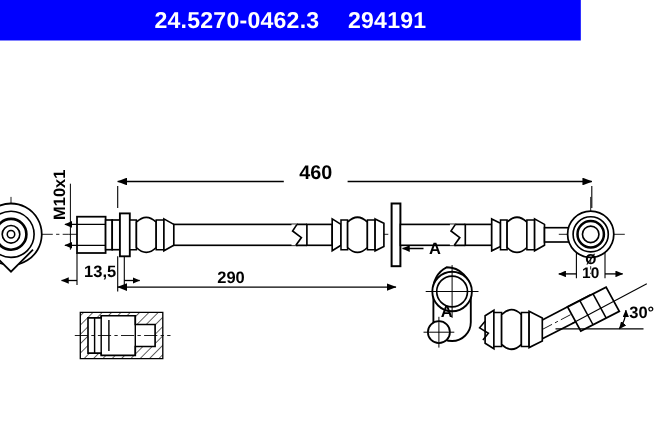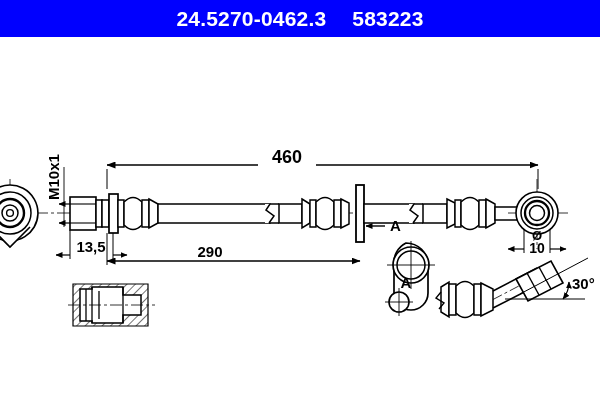--- a/index.html
+++ b/index.html
@@ -17,21 +17,21 @@
   #page {
     position: relative;
     width: 600px;
     height: 400px;
     background: #ffffff;
   }
   #header-bar {
     position: absolute;
     left: 0;
     top: 0;
-    width: 600px;
+    width: 528px;
     height: 37px;
     background: #0000ff;
     display: flex;
     align-items: center;
     justify-content: center;
   }
   #header-inner {
     display: flex;
     align-items: baseline;
     gap: 26px;
@@ -60,21 +60,21 @@
   }
 </style>
 </head>
 <body>
 
 <div id="page">
 
   <div id="header-bar">
     <div id="header-inner">
       <span class="header-text">24.5270-0462.3</span>
-      <span class="header-text">583223</span>
+      <span class="header-text">294191</span>
     </div>
   </div>
 
   <div id="drawing-area">
     <svg width="600" height="363" viewBox="0 0 600 363">
 
       <defs>
         <marker id="arrHeadR" markerWidth="9" markerHeight="7" refX="8.5" refY="3.5" orient="auto" markerUnits="userSpaceOnUse">
           <path d="M0,0 L9,3.5 L0,7 z" fill="#000"></path>
         </marker>

